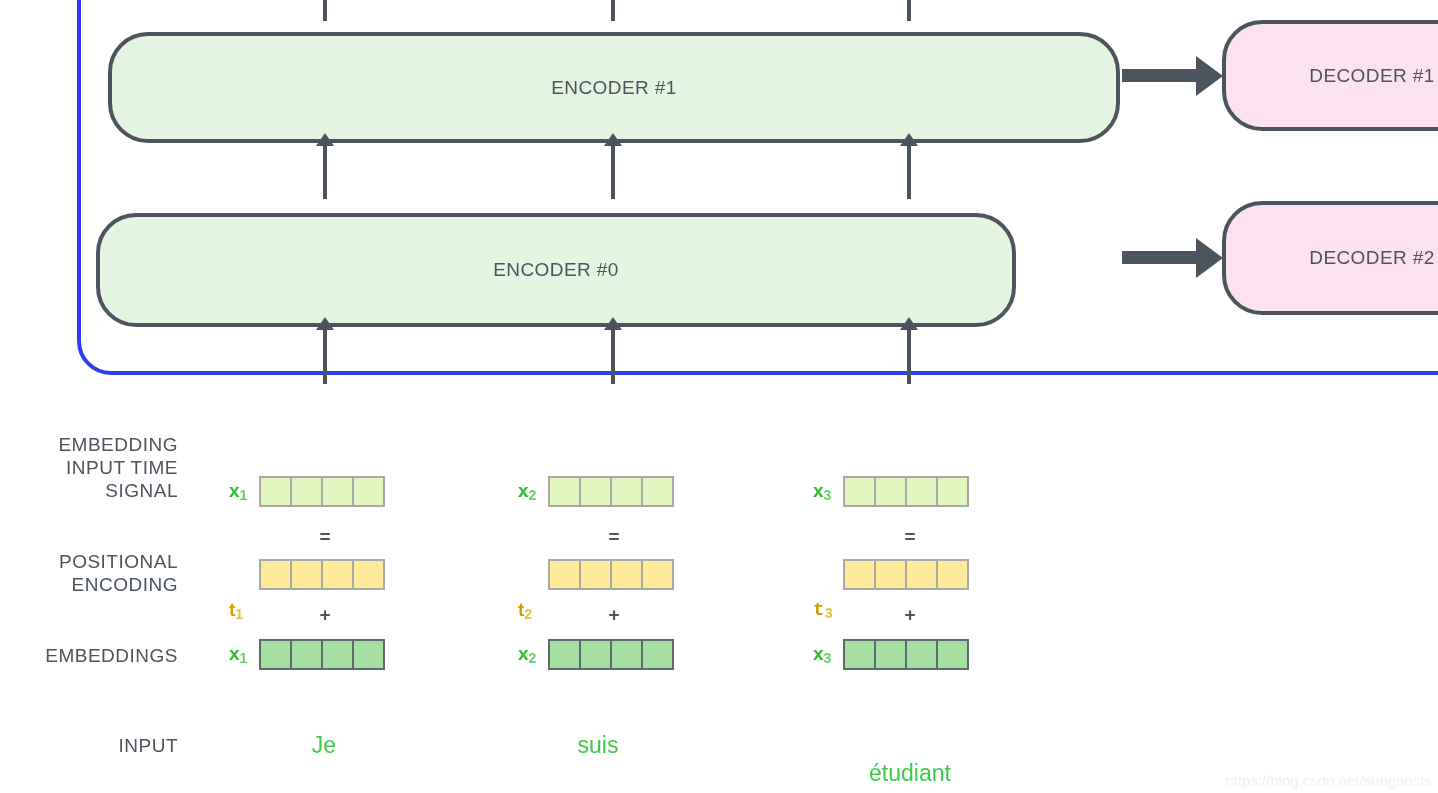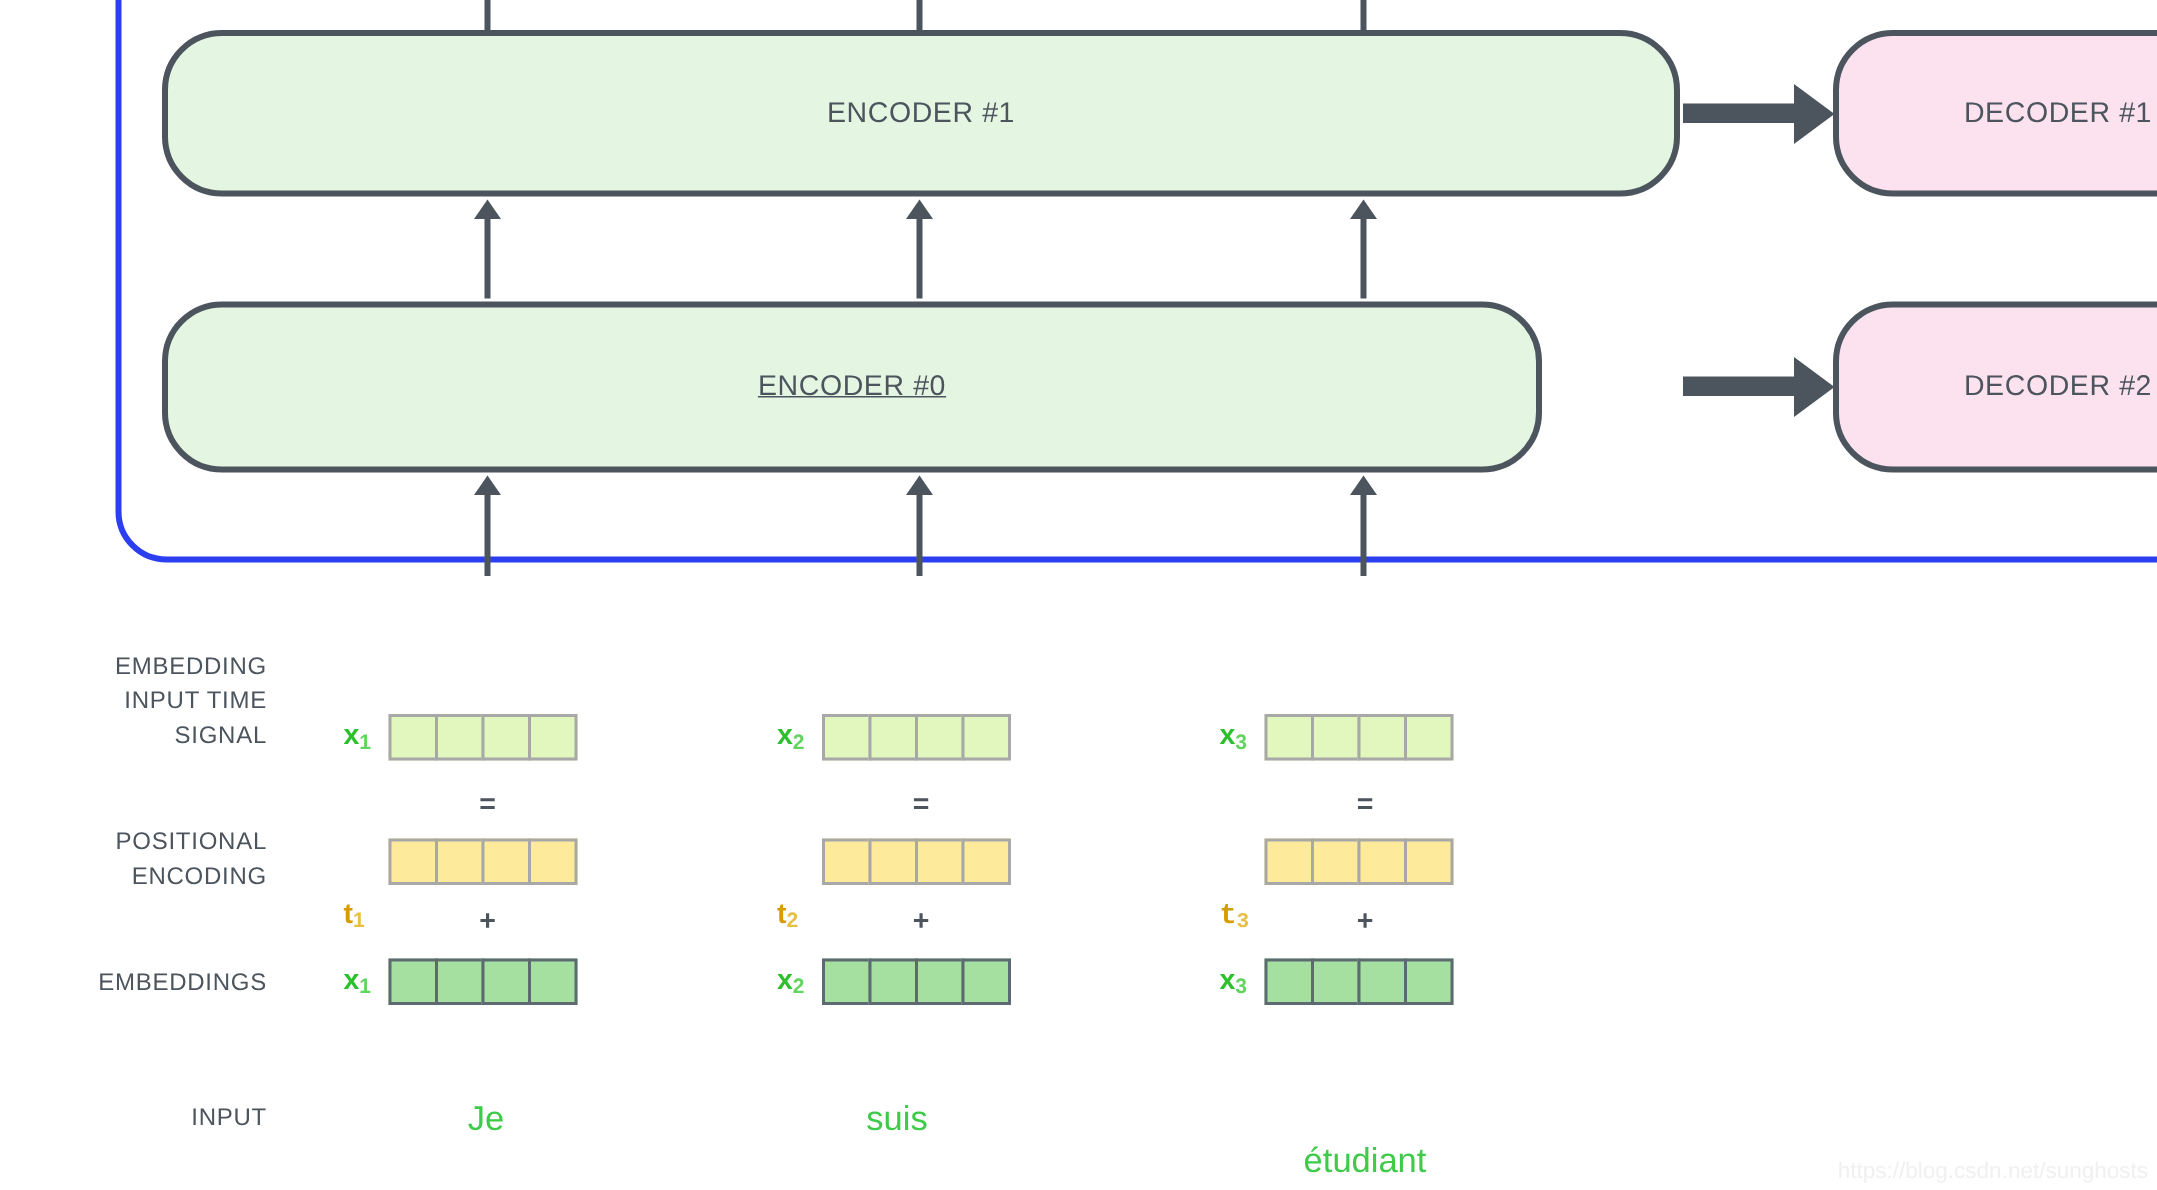--- a/index.html
+++ b/index.html
@@ -37,21 +37,21 @@
     box-sizing: border-box;
     border: 4px solid #4c555e;
     border-radius: 40px;
     display: flex;
     align-items: center;
     justify-content: center;
     color: #4c555e;
     font-size: 19px;
     letter-spacing: 0.4px;
   }
-  .block.encoder { background: #e4f5e2; }
+  .block.encoder { background: #e4f5e2; margin-top: 12px; }
   .block.decoder { background: #fce1ef; }
 
   
   .varrow {
     position: absolute;
     width: 4px;
     background: #4c555e;
   }
   .varrow::after {
     content: "";
@@ -86,21 +86,21 @@
     border-top: 20px solid transparent;
     border-bottom: 20px solid transparent;
     border-left: 27px solid #4c555e;
   }
 
   
   .row-label {
     position: absolute;
     text-align: right;
     color: #4c555e;
-    font-size: 16px;
+    font-size: 19px;
     line-height: 23px;
     letter-spacing: 0.5px;
   }
 
   
   .vec {
     position: absolute;
     display: flex;
     height: 31px;
     box-sizing: border-box;
@@ -175,21 +175,21 @@
   <div class="vline" style="left:907px; top:0px; height:21px;"></div>
 
   <div class="block encoder" style="left:108px; top:20px; width:1012px; height:111px;">
     <span>ENCODER #1</span>
   </div>
 
   <div class="varrow" style="left:323px; top:144px; height:55px;"></div>
   <div class="varrow" style="left:611px; top:144px; height:55px;"></div>
   <div class="varrow" style="left:907px; top:144px; height:55px;"></div>
 
-  <div class="block encoder" style="left:108px; top:201px; width:920px; height:114px;text-decoration:underline;">
+  <div class="block encoder" style="left:96px; top:201px; width:920px; height:114px;">
     <span>ENCODER #0</span>
   </div>
 
   <div class="harrow" style="left:1122px; top:69px; width:75px;"></div>
   <div class="block decoder" style="left:1222px; top:20px; width:300px; height:111px;">
     <span>DECODER #1</span>
   </div>
 
   <div class="harrow" style="left:1122px; top:251px; width:75px;"></div>
   <div class="block decoder" style="left:1222px; top:201px; width:300px; height:114px;">

